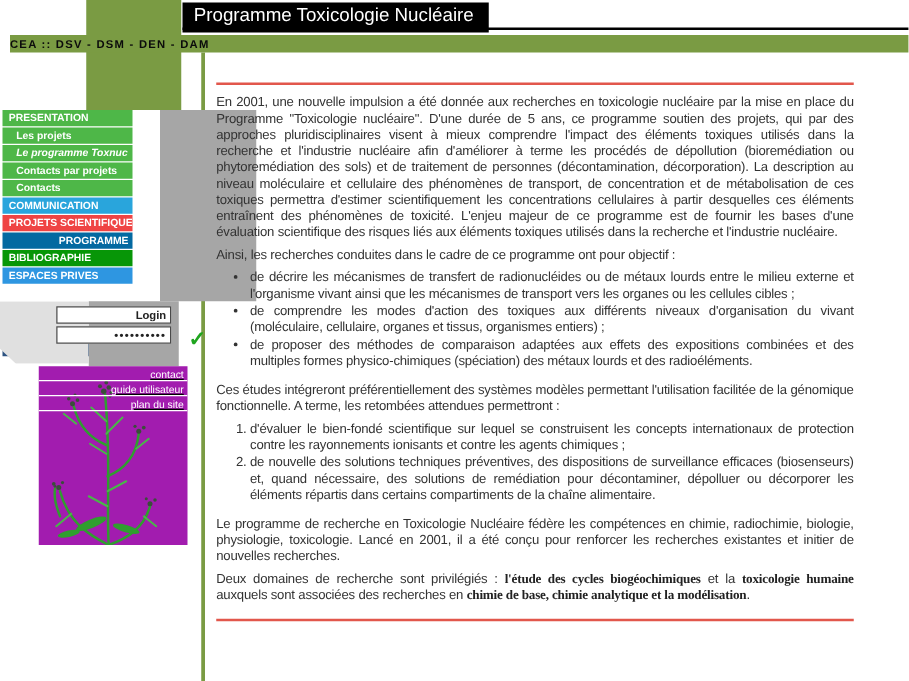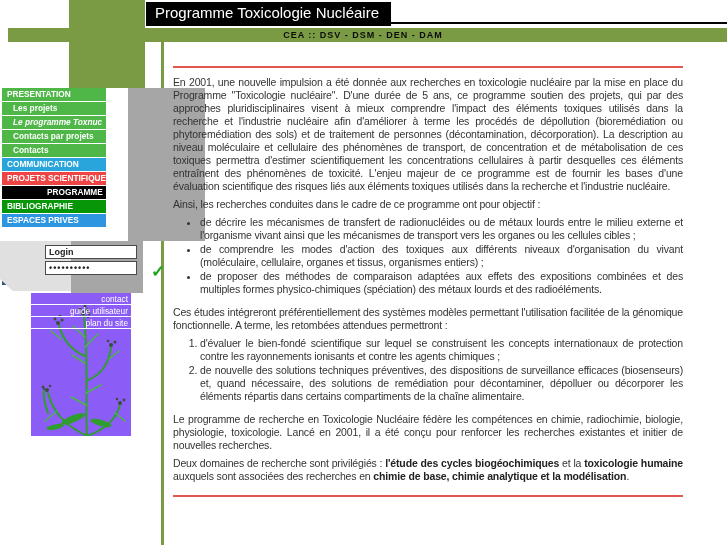--- a/index.html
+++ b/index.html
@@ -6,61 +6,61 @@
   html,body { background:#fff; }
   body { font-family:"Liberation Sans", sans-serif; }
   .page { position:relative; width:727px; height:545px; background:#fff; overflow:hidden; }
 
   
   .v-bar   { position:absolute; left:69px;  top:0;    width:76px;  height:88px; background:#7a9b43; }
   .t-line  { position:absolute; left:146px; top:22px; right:0;     height:2px;  background:#000; }
   .title-bar { position:absolute; left:146px; top:2px; height:24px; background:#000; color:#fff;
                font-weight:normal; font-size:15px; line-height:22px; padding:0 12px 0 9px; white-space:nowrap; }
   .org-band { position:absolute; left:8px; top:28px; right:0; height:14px; background:#7a9b43;
-              color:#0b0b0b; font-weight:bold; font-size:9px; line-height:14px; text-align:center;
+              color:#0b0b0b; font-weight:bold; font-size:9px; line-height:14px; text-align:left;
               padding-right:9px; letter-spacing:1px; }
   .left-rule { position:absolute; left:161px; top:42px; width:3px; bottom:0; background:#7a9b43; }
 
   
   .menu { position:absolute; left:2px; top:88px; width:104px; }
   .menu-item { height:13px; margin-bottom:1px; color:#fff; font-weight:bold; font-size:8.3px;
                line-height:13px; padding-left:5px; white-space:nowrap; overflow:hidden; cursor:pointer; }
   .menu-item.sub { padding-left:11px; }
   .menu-item.italic { font-style:italic; }
 
   .gray-strip { position:absolute; left:128px; top:88px; width:77px; height:153px; background:#a6a6a6; }
   .panel-light { position:absolute; left:0; top:241px; width:71px; height:50px; background:#e0e0e0;
                  clip-path:polygon(0 0,100% 0,100% 100%,18% 100%,0 76%); }
   .panel-dark  { position:absolute; left:71px; top:241px; width:72px; height:52px; background:#a6a6a6; }
 
   .login-input { position:absolute; left:45px; width:92px; height:14px; background:#fff;
                  border:1px solid #4a4a4a; font-family:"Liberation Sans",sans-serif;
-                 font-size:9px; font-weight:bold; color:#222; padding:0 3px; }
+                 font-size:9px; font-weight:bold; color:#222; padding:0 3px;text-align:right; }
   #login-field { top:245px; }
   #password-field { top:261px; letter-spacing:1px; }
   .check-btn { position:absolute; left:148px; top:262px; width:20px; height:20px; border:0; background:transparent;
                color:#1fa51f; font-size:17px; font-weight:bold; line-height:20px; cursor:pointer; }
 
-  .links-block { position:absolute; left:31px; top:293px; width:100px; height:143px; background:#8b5cf6; overflow:hidden; }
+  .links-block { position:absolute; left:31px; top:293px; width:119px; height:143px; background:#a21caf; overflow:hidden;text-decoration:underline; }
   .plant-svg { position:absolute; left:0; top:8px; width:104px; height:135px; }
   .side-links { position:relative; z-index:2; }
   .side-link { display:block; height:12px; border-bottom:1px solid #fff; color:#fff; font-size:8.3px;
                line-height:12px; text-align:right; padding-right:3px; text-decoration:none; cursor:pointer; }
 
   
   .content { position:absolute; left:173px; top:66px; width:510px; color:#333; font-size:10.5px;
              line-height:13px; letter-spacing:-0.15px; text-align:justify; }
   .rule { height:2px; background:#e2574c; border:0; }
   .rule.top { margin-bottom:8px; }
   .rule.bottom { margin-top:12px; }
   .content p { margin-bottom:5px; }
   .content p.gap { margin-top:10px; }
   .content ul, .content ol { margin:3px 0 9px 0; padding-left:27px; }
   .content li { margin-bottom:1px; }
-  .content b { color:#222; }
+  .content b { color:#222;font-family:Liberation Serif, serif; }
 </style>
 </head>
 <body>
 
 <div class="page">
 
   <div class="v-bar"></div>
   <div class="t-line"></div>
   <div class="title-bar">Programme Toxicologie Nucléaire</div>
   <div class="org-band">CEA :: DSV - DSM - DEN - DAM</div>
@@ -68,21 +68,21 @@
 
   <div class="gray-strip"></div>
   <nav class="menu">
       <div class="menu-item" style="background: rgb(78, 183, 72);">PRESENTATION</div>
       <div class="menu-item sub" style="background: rgb(78, 183, 72);">Les projets</div>
       <div class="menu-item sub italic" style="background: rgb(78, 183, 72);">Le programme Toxnuc</div>
       <div class="menu-item sub" style="background: rgb(78, 183, 72);">Contacts par projets</div>
       <div class="menu-item sub" style="background: rgb(78, 183, 72);">Contacts</div>
       <div class="menu-item" style="background: rgb(41, 165, 220);">COMMUNICATION</div>
       <div class="menu-item" style="background: #ef4444;">PROJETS SCIENTIFIQUES</div>
-      <div class="menu-item" style="background: #000000; padding-left: 45px;">PROGRAMME</div>
+      <div class="menu-item" style="background: #0369a1; padding-left: 45px;">PROGRAMME</div>
       <div class="menu-item" style="background: rgb(7, 150, 7);">BIBLIOGRAPHIE</div>
       <div class="menu-item" style="background: rgb(46, 150, 225);">ESPACES PRIVES</div>
       <div class="menu-item" style="background: rgb(44, 82, 128); margin-top: 45px;">ANNUAIRE</div>
     </nav>
 
   <div class="panel-light"></div>
   <div class="panel-dark"></div>
   <input id="login-field" class="login-input" type="text" value="Login" style="">
   <input id="password-field" class="login-input" type="text" value="••••••••••" style="">
   <button class="check-btn">✓</button>

